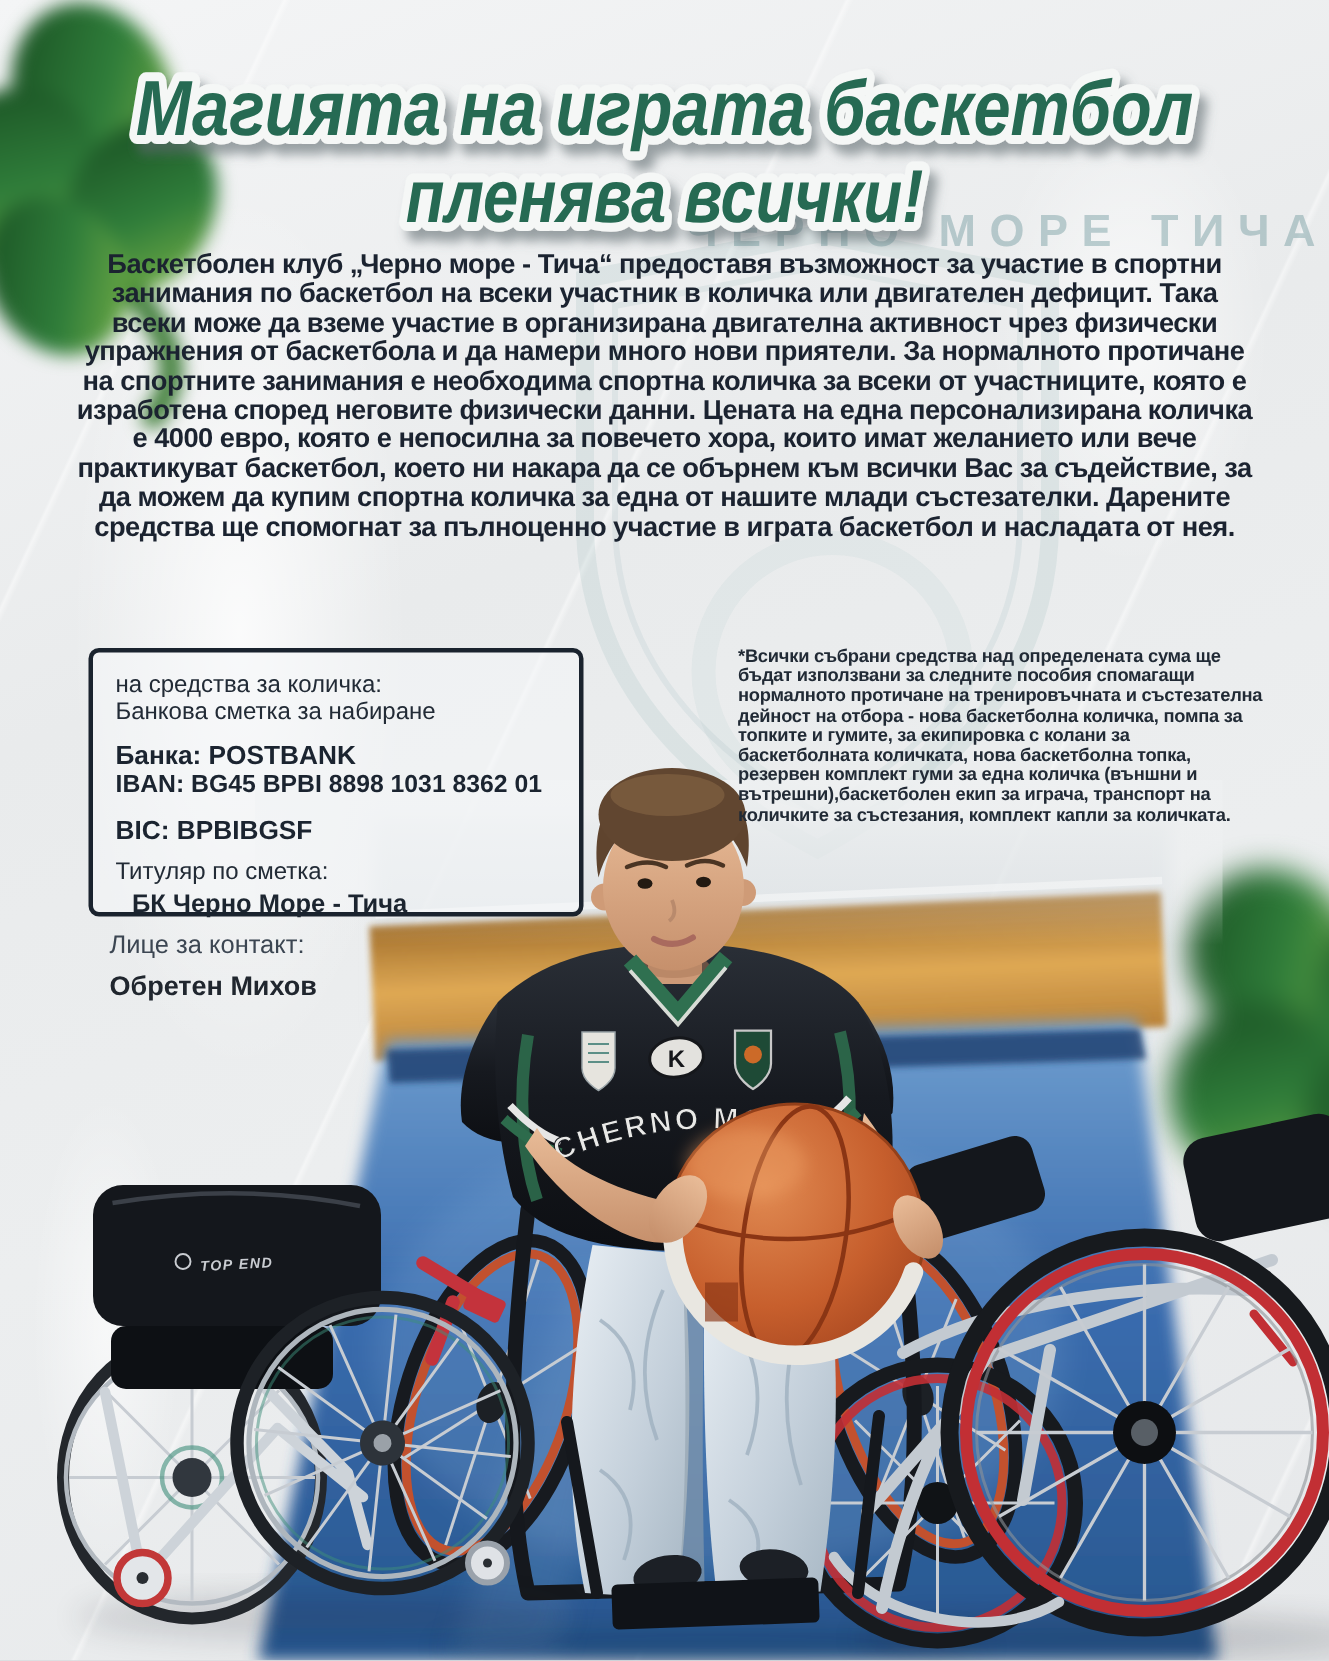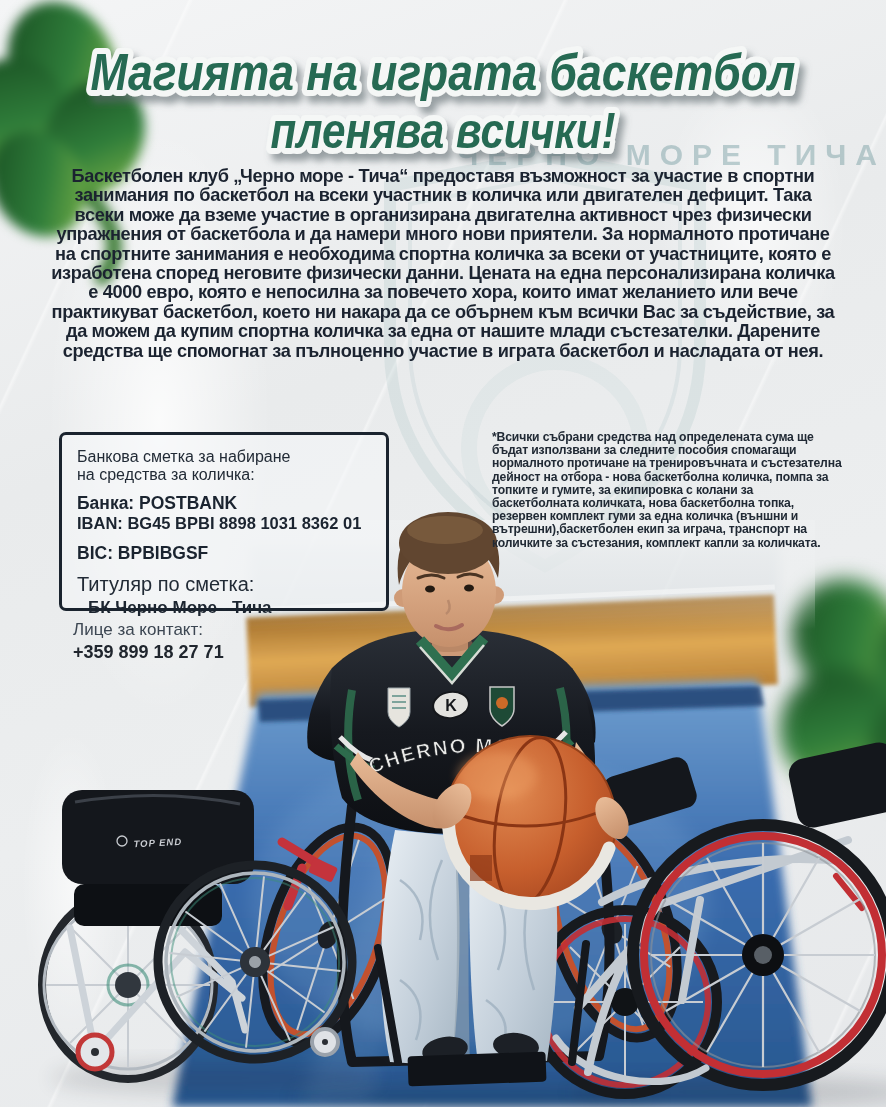--- a/index.html
+++ b/index.html
@@ -33,21 +33,21 @@
   .bank-box{
     left:59px;top:432px;width:330px;height:179px;box-sizing:border-box;
     border:3px solid #1a232e;border-radius:7px;background:rgba(246,248,249,.5);
     padding:13px 15px 0 15px;
   }
   .bank-h{font-size:16px;line-height:18px;color:#222b36;font-weight:normal;}
   .bank-strong{font-size:17.5px;font-weight:bold;color:#1b2430;}
   .bank-bank{margin-top:9px;}
   .bank-iban{font-size:16.5px;}
   .bank-bic{margin-top:10px;}
-  .bank-holder-label{margin-top:9px;font-size:20px;color:#222b36;}
+  .bank-holder-label{margin-top:9px;font-size:16px;color:#222b36;}
   .bank-holder{font-size:17px;font-weight:bold;margin-top:2px;margin-left:11px;}
   .footnote{
     left:492px;top:431px;width:350px;
     font-size:12.2px;line-height:13.2px;font-weight:bold;letter-spacing:-0.15px;color:#212a35;
   }
   .contact{left:73px;top:620px;width:260px;}
   .contact-label{font-size:17px;color:#3c4652;font-weight:normal;}
   .contact-name{font-size:18px;font-weight:bold;color:#20262e;margin-top:7px;}
   .contact-phone{font-size:18px;font-weight:bold;color:#20262e;margin-top:2px;}
 </style>
@@ -312,29 +312,29 @@
       <text x="443" y="62" text-anchor="middle" font-size="52" textLength="705" lengthAdjust="spacingAndGlyphs">Магията на играта баскетбол</text>
       <text x="443" y="120" text-anchor="middle" font-size="50" textLength="345" lengthAdjust="spacingAndGlyphs">пленява всички!</text>
     </g>
   </svg>
 
   <div class="watermark-text">ЧЕРНО МОРЕ ТИЧА</div>
 
   <div class="txt intro">Баскетболен клуб „Черно море - Тича“ предоставя възможност за участие в спортни занимания по баскетбол на всеки участник в количка или двигателен дефицит. Така всеки може да вземе участие в организирана двигателна активност чрез физически упражнения от баскетбола и да намери много нови приятели. За нормалното протичане на спортните занимания е необходима спортна количка за всеки от участниците, която е изработена според неговите физически данни. Цената на една персонализирана количка е 4000 евро, която е непосилна за повечето хора, които имат желанието или вече практикуват баскетбол, което ни накара да се обърнем към всички Вас за съдействие, за да можем да купим спортна количка за една от нашите млади състезателки. Дарените средства ще спомогнат за пълноценно участие в играта баскетбол и насладата от нея.</div>
 
   <div class="txt bank-box">
+    <div class="bank-h">на средства за количка:</div>
     <div class="bank-h">Банкова сметка за набиране</div>
-    <div class="bank-h">на средства за количка:</div>
     <div class="bank-strong bank-bank">Банка: POSTBANK</div>
     <div class="bank-strong bank-iban">IBAN: BG45 BPBI 8898 1031 8362 01</div>
     <div class="bank-strong bank-bic">BIC: BPBIBGSF</div>
     <div class="bank-holder-label">Титуляр по сметка:</div>
     <div class="bank-holder">БК Черно Море - Тича</div>
   </div>
 
   <div class="txt footnote">*Всички събрани средства над определената сума ще бъдат използвани за следните пособия спомагащи нормалното протичане на тренировъчната и състезателна дейност на отбора -  нова баскетболна количка, помпа за топките и гумите, за екипировка с колани за баскетболната количката, нова баскетболна топка, резервен комплект гуми за една количка (външни и вътрешни),баскетболен екип за играча, транспорт на количките за състезания, комплект капли за количката.</div>
 
   <div class="txt contact">
     <div class="contact-label">Лице за контакт:</div>
-    <div class="contact-phone">+359 899 18 27 71</div>
+    <div class="contact-name">Обретен Михов</div>
   </div>
 
 </div>
 
 </body></html>

